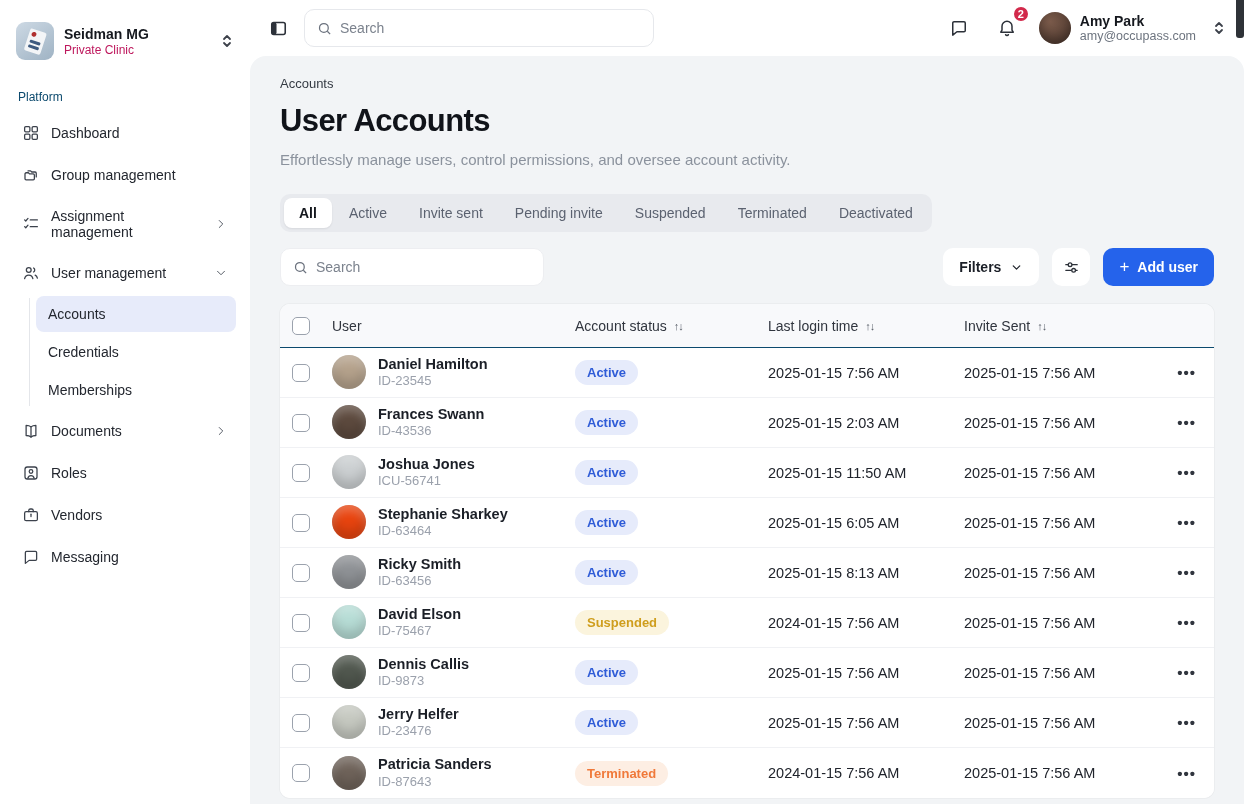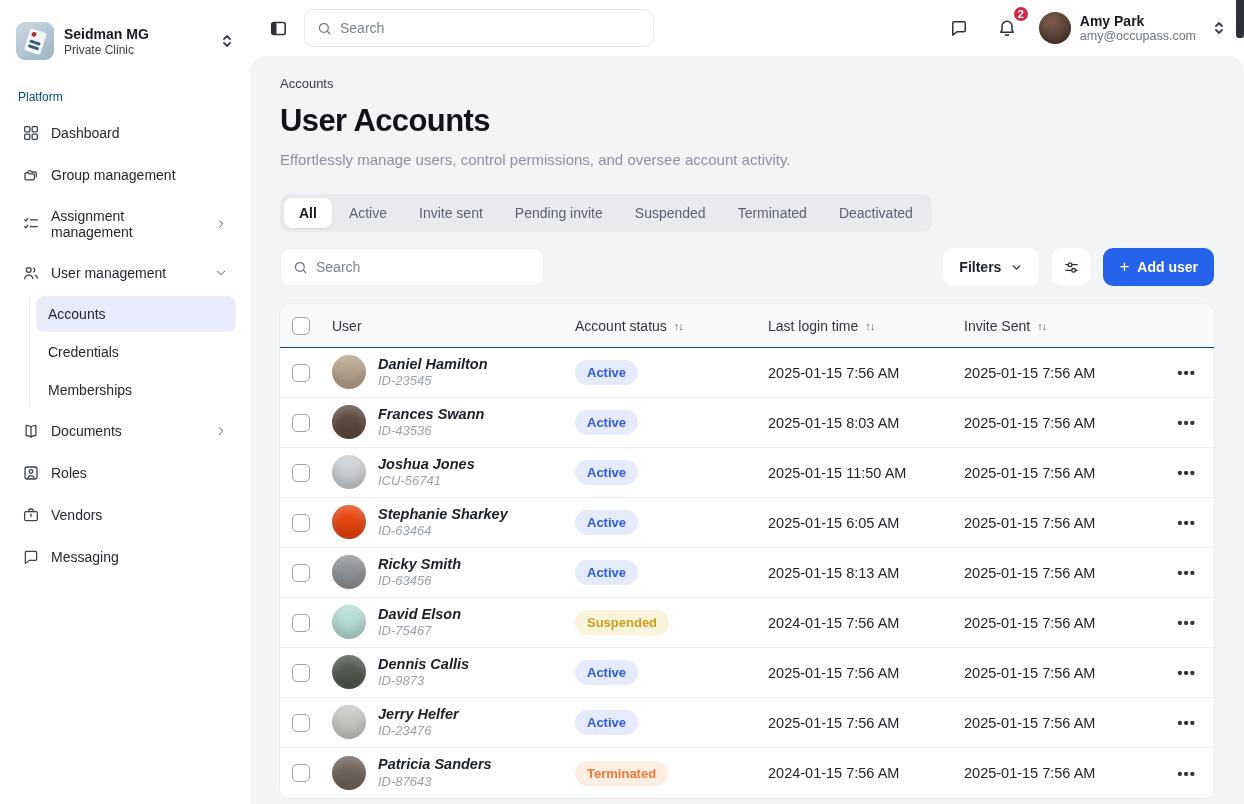--- a/index.html
+++ b/index.html
@@ -8,21 +8,21 @@
   .app { display:flex; width:100%; height:100%; }
 
   
   .sidebar { width:250px; flex:0 0 250px; background:#fff; padding:10px 14px; }
   .brand { display:flex; align-items:center; gap:10px; padding:4px 2px 4px 2px;margin-top:8px; }
   .brand-logo { width:38px; height:38px; border-radius:9px; flex:0 0 38px;
     background:linear-gradient(145deg,#cdd9e4,#9fb3c4); position:relative; overflow:hidden; }
   .brand-logo svg { position:absolute; inset:0; }
   .brand-text { flex:1; min-width:0; }
   .brand-name { font-size:14px; font-weight:700; color:#15181e; }
-  .brand-sub { font-size:12px; color:#404040; margin-top:1px; }
+  .brand-sub { font-size:12px; color:#be185d; margin-top:1px; }
   .updown { color:#3d424b; display:flex; flex-direction:column; align-items:center; line-height:0; cursor:pointer; }
   .section-label { font-size:12px; color:#0c4a6e; margin:26px 4px 10px 4px; }
   .nav-item { display:flex; align-items:center; gap:11px; padding:10px 8px; border-radius:8px;
     font-size:14px; color:#23272f; cursor:pointer; margin-bottom:4px; }
   .nav-item .nav-icon { width:18px; height:18px; display:flex; color:#3c424c; }
   .nav-item .nav-icon svg { width:18px; height:18px; }
   .nav-label { flex:1; }
   .nav-chevron { color:#555b65; display:flex; }
   .subtree { position:relative; margin:0 0 4px 0; padding-left:22px; }
   .subtree:before { content:""; position:absolute; left:15px; top:2px; bottom:2px; width:1px; background:#e4e6ea; }
@@ -78,21 +78,21 @@
   .table-card { margin:18px 30px 0 30px; background:#fff; border-radius:10px; overflow:hidden;
     box-shadow:0 0 0 1px rgba(20,24,31,.03); }
   .trow { display:grid; grid-template-columns:40px 243px 193px 196px 1fr 50px; align-items:center; padding:0 12px; }
   .thead { height:44px; background:#f8f9fb; border-bottom:1px solid #0c4a6e; }
   .th { font-size:14px; color:#30353e; display:flex; align-items:center; gap:7px; }
   .sort-glyph { font-size:11px; color:#565c66; letter-spacing:-1px; cursor:pointer; }
   .tr { height:50px; border-bottom:1px solid #f0f1f4; background:#fff; }
   .tr:last-child { border-bottom:none; }
   .checkbox { width:18px; height:18px; border:1.5px solid #9ba2ad; border-radius:5px; background:#fff;
     display:inline-block; cursor:pointer; }
-  .user-cell { display:flex; align-items:center; gap:12px;font-style:italic; }
+  .user-cell { display:flex; align-items:center; gap:12px; }
   .row-avatar { width:34px; height:34px; border-radius:50%; flex:0 0 34px;
     box-shadow:inset 0 -8px 12px rgba(0,0,0,.18), inset 0 6px 8px rgba(255,255,255,.25); }
   .row-name { font-size:14.5px; font-weight:600; color:#1b1f27; line-height:1.3; }
   .row-id { font-size:13px; color:#9ba1ac; line-height:1.3; }
   .status-badge { display:inline-block; font-size:13px; font-weight:700; padding:5px 12px; border-radius:999px; }
   .date-cell { font-size:14.5px; color:#20242c; }
   .dots-btn { background:none; border:none; font-size:15px; font-weight:700; color:#30353e; cursor:pointer;
     letter-spacing:1px; justify-self:end; padding:4px 6px; }
 
   
@@ -369,21 +369,21 @@
             <div class="trow tr">
     <span class="checkbox"></span>
     <span class="user-cell">
       <span class="row-avatar" style="background: radial-gradient(circle at 35% 28%, rgb(93, 74, 62), rgb(93, 74, 62));"></span>
       <span>
         <div class="row-name">Frances Swann</div>
         <div class="row-id">ID-43536</div>
       </span>
     </span>
     <span><span class="status-badge" style="color: rgb(46, 91, 215); background: rgb(230, 235, 251);">Active</span></span>
-    <span class="date-cell">2025-01-15 8:03 AM</span>
+    <span class="date-cell">2025-01-15 2:03 AM</span>
     <span class="date-cell">2025-01-15 7:56 AM</span>
     <button class="dots-btn">•••</button>
   </div>
             <div class="trow tr">
     <span class="checkbox"></span>
     <span class="user-cell">
       <span class="row-avatar" style="background: radial-gradient(circle at 35% 28%, rgb(204, 208, 210), rgb(204, 208, 210));"></span>
       <span>
         <div class="row-name">Joshua Jones</div>
         <div class="row-id">ICU-56741</div>

